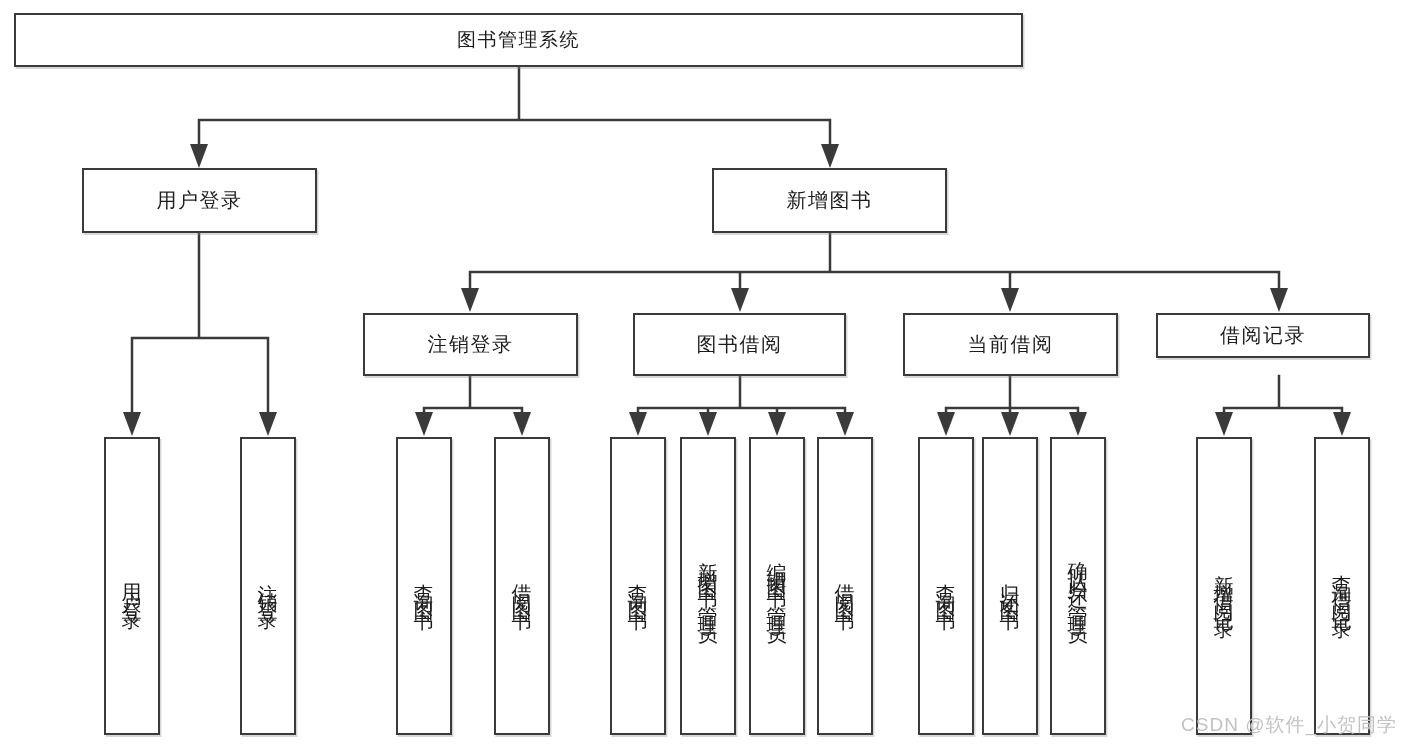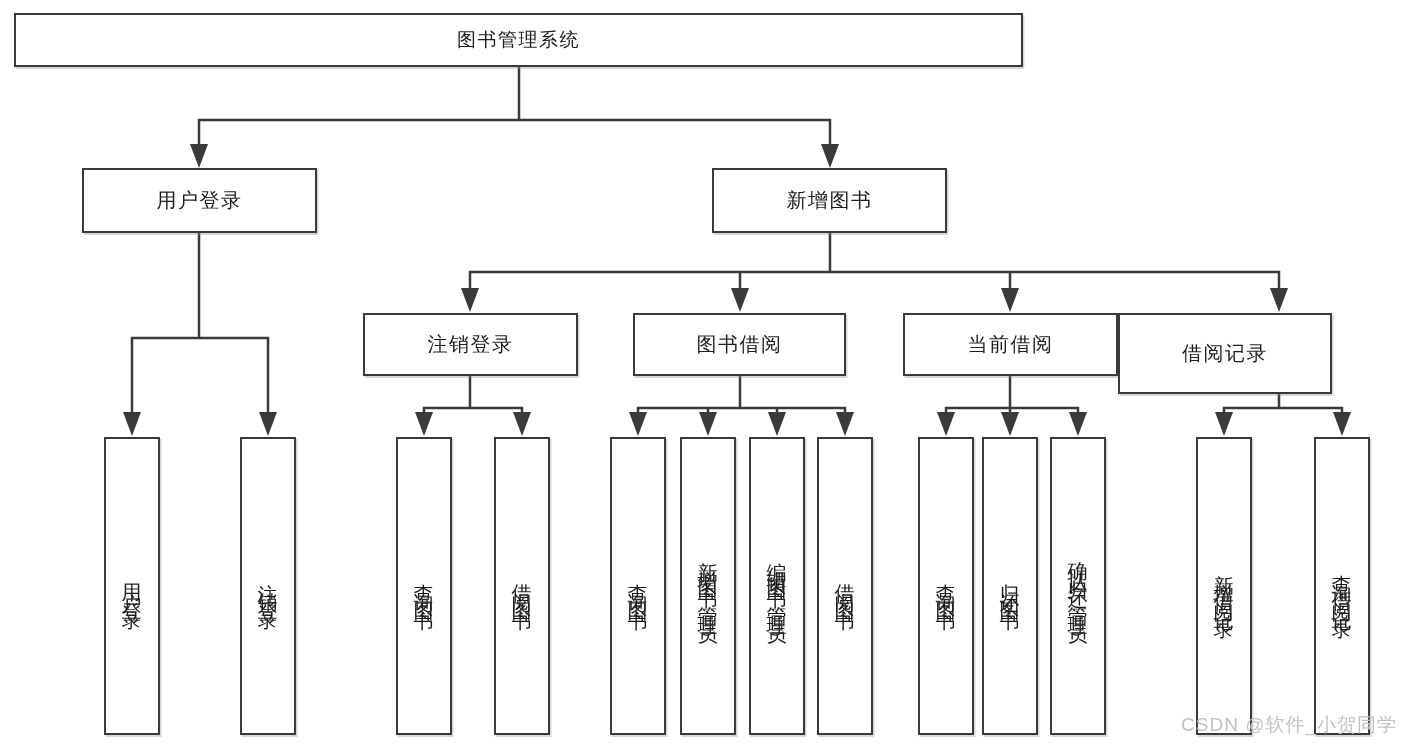--- a/index.html
+++ b/index.html
@@ -59,21 +59,21 @@
 
   <div class="box" style="left:363px;top:313px;width:215px;height:63px">
     <span class="h-lbl">注销登录</span>
   </div>
   <div class="box" style="left:903px;top:313px;width:215px;height:63px">
     <span class="h-lbl">当前借阅</span>
   </div>
   <div class="box" style="left:633px;top:313px;width:213px;height:63px">
     <span class="h-lbl">图书借阅</span>
   </div>
-  <div class="box" style="left:1118px;top:313px;width:214px;height:81px">
+  <div class="box" style="left:1156px;top:313px;width:214px;height:45px">
     <span class="h-lbl">借阅记录</span>
   </div>
 
   <div class="box leaf" style="left:104px;top:437px;width:56px;height:298px">
     <span class="v-lbl">用户登录</span>
   </div>
   <div class="box leaf" style="left:240px;top:437px;width:56px;height:298px">
     <span class="v-lbl">注销登录</span>
   </div>
 

